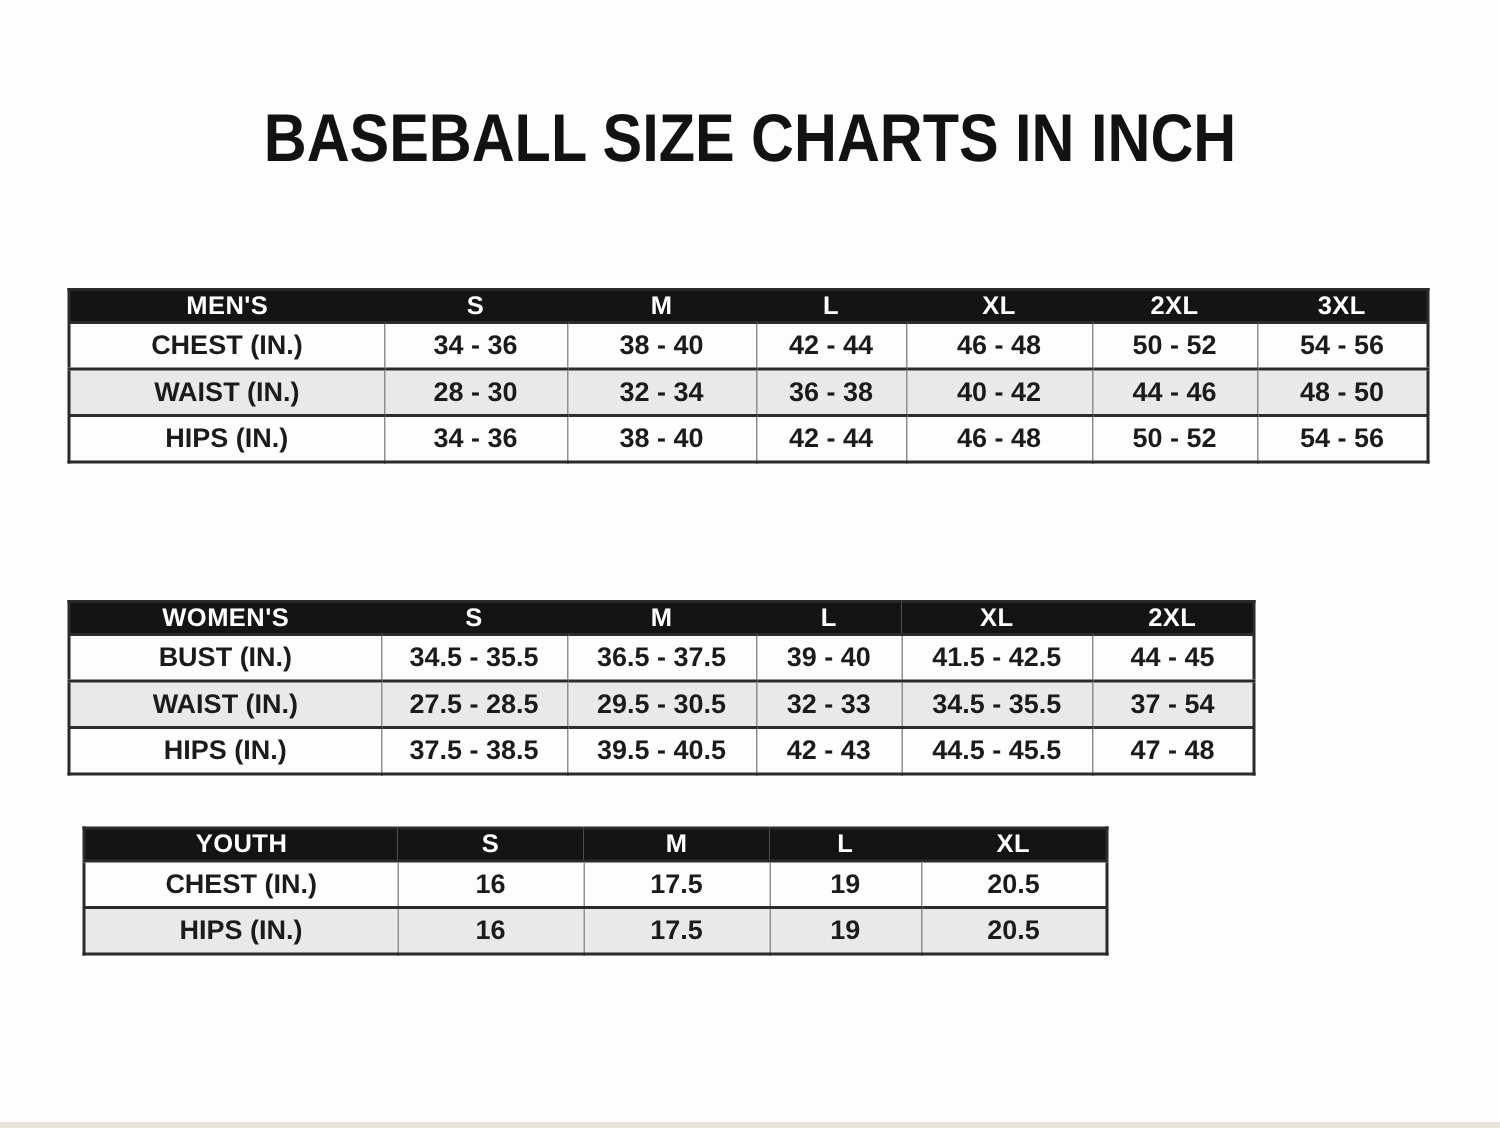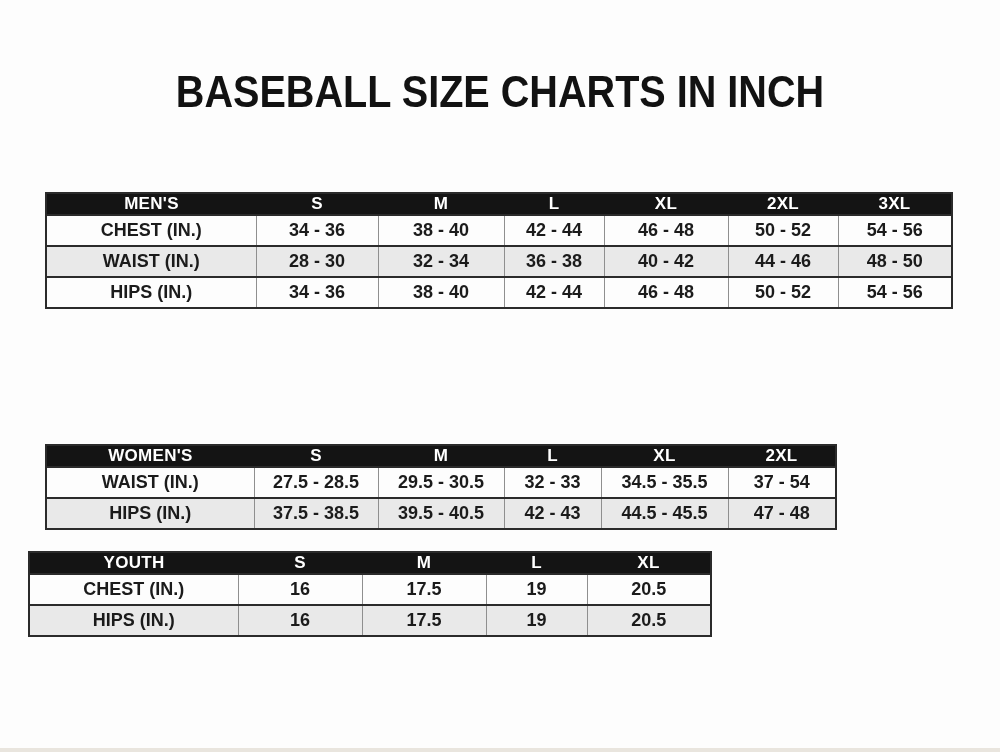--- a/index.html
+++ b/index.html
@@ -28,21 +28,21 @@
     font-weight:bold;
     color:#121212;
     letter-spacing:0px;
     transform:scaleX(0.88);
     transform-origin:50% 50%;
     white-space:nowrap;
   }
   .tbl-holder{position:absolute;}
   .tbl-holder.t0{left:45px; top:192px;}
   .tbl-holder.t1{left:45px; top:400px;}
-  .tbl-holder.t2{left:28px; top:551px;}
+  .tbl-holder.t2{left:55px; top:551px;}
   table.size-table{
     border-collapse:collapse;
     table-layout:fixed;
     border:2px solid var(--border-dark);
     background:var(--row-even);
   }
   table.size-table th{
     background:var(--header-bg);
     color:var(--header-text);
     height:14px;
@@ -127,40 +127,48 @@
             <td>38 - 40</td>
             <td>42 - 44</td>
             <td>46 - 48</td>
             <td>50 - 52</td>
             <td>54 - 56</td>
           </tr>
         </tbody>
       </table>
     </div>
   <div class="tbl-holder t1">
-      <table class="size-table" style="width: 790px; margin-top: 44px;">
+      <table class="size-table" style="width: 790px;">
         <colgroup>
           <col style="width: 208px;">
           <col style="width: 124px;">
           <col style="width: 126px;">
           <col style="width: 97px;">
           <col style="width: 127px;">
           <col style="width: 108px;">
         </colgroup>
         <thead>
           <tr>
             <th>WOMEN'S</th>
             <th>S</th>
             <th>M</th>
             <th>L</th>
             <th>XL</th>
             <th>2XL</th>
           </tr>
         </thead>
         <tbody>
+          <tr>
+            <td>BUST (IN.)</td>
+            <td>34.5 - 35.5</td>
+            <td>36.5 - 37.5</td>
+            <td>39 - 40</td>
+            <td>41.5 - 42.5</td>
+            <td>44 - 45</td>
+          </tr>
           <tr>
             <td>WAIST (IN.)</td>
             <td>27.5 - 28.5</td>
             <td>29.5 - 30.5</td>
             <td>32 - 33</td>
             <td>34.5 - 35.5</td>
             <td>37 - 54</td>
           </tr>
           <tr>
             <td>HIPS (IN.)</td>

